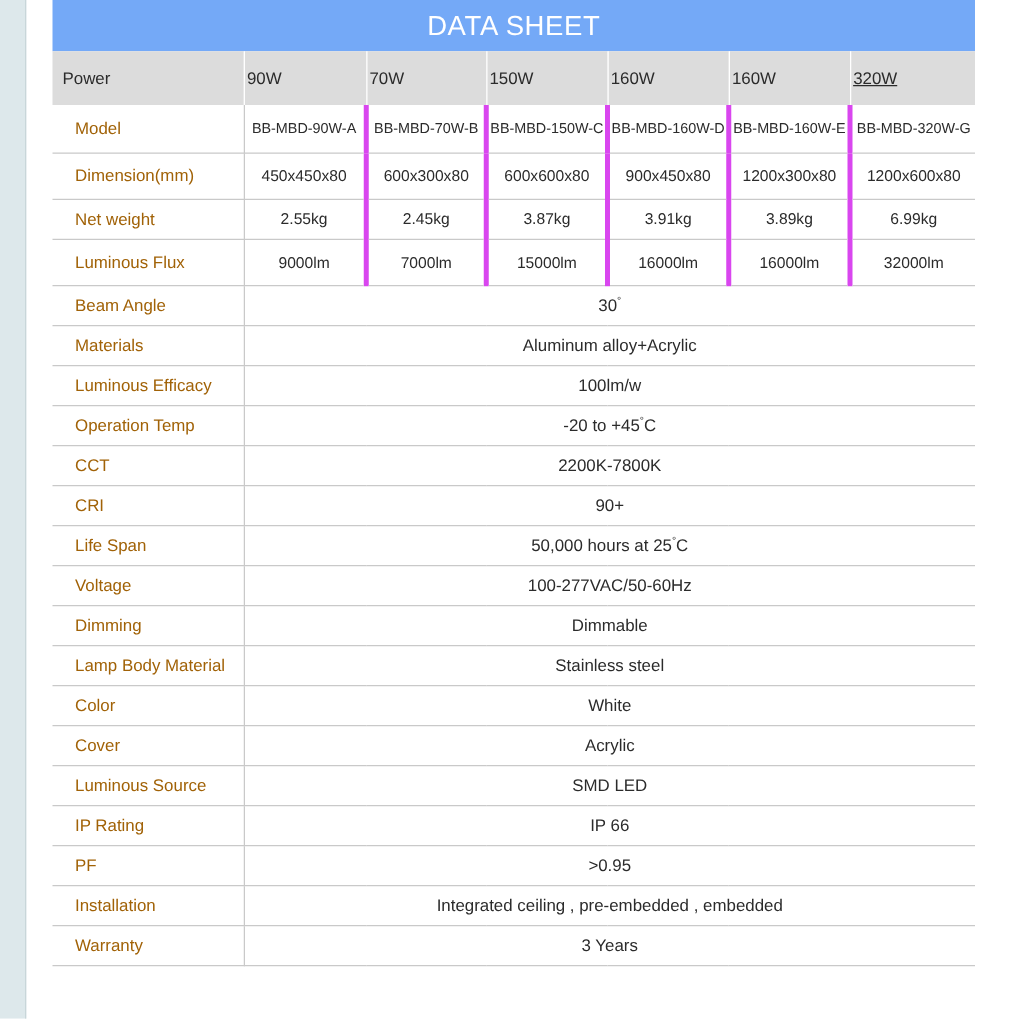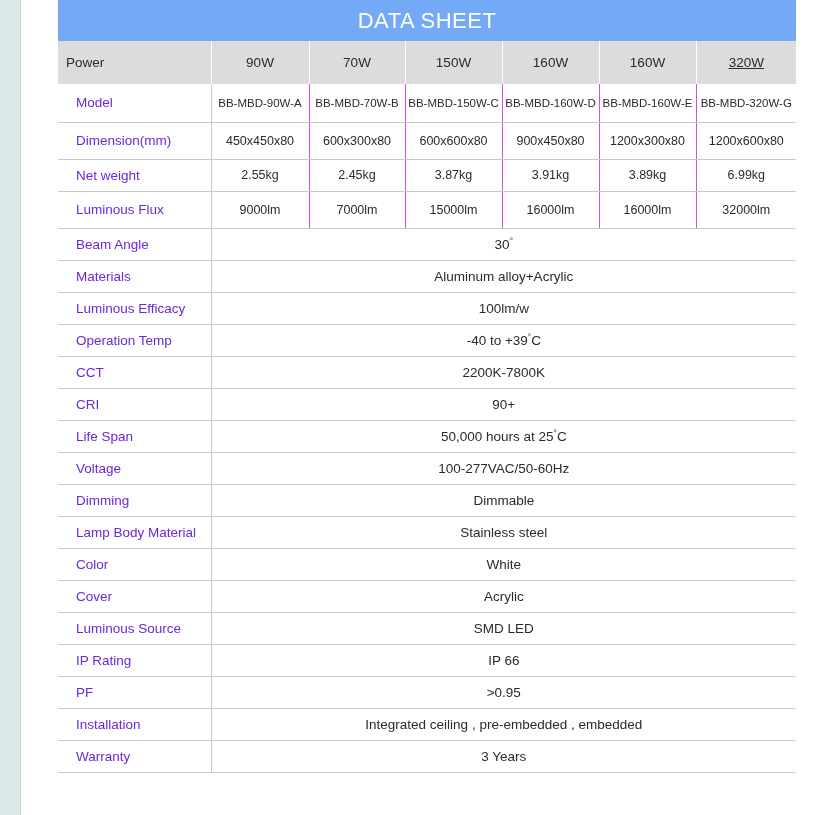--- a/index.html
+++ b/index.html
@@ -23,21 +23,21 @@
   #left-strip {
     position: absolute;
     left: 0; top: 0;
     width: 21px; height: 815px;
     background: #dde8eb;
     border-right: 1px solid #c8d6d9;
   }
 
   #sheet {
     position: absolute;
-    left: 58px; top: 0;
+    left: 42px; top: 0;
     width: 738px;
   }
 
   table.datasheet {
     width: 738px;
     border-collapse: collapse;
     table-layout: fixed;
   }
 
   
@@ -52,47 +52,47 @@
     padding: 0;
     border: none;
   }
 
   
   tr.power-row td {
     background: #dcdcdc;
     height: 43px;
     font-size: 13.5px;
     color: #2b2b2b;
-    text-align: center;
+    text-align: left;
     border-right: 1px solid #ffffff;
     padding: 0 2px;
   }
   tr.power-row td:last-child { border-right: none; text-decoration: underline; }
   tr.power-row td.rowlabel {
     text-align: left;
     padding-left: 8px;
     font-size: 13.5px;
   }
 
   
   td.rowlabel {
     width: 153px;
     text-align: left;
     padding-left: 18px;
     font-size: 13.5px;
-    color: #6d28d9;
+    color: #a16207;
     border-right: 1px solid #c9c9c9;
     white-space: nowrap;
   }
 
   td.val {
     text-align: center;
     font-size: 12.5px;
     color: #2b2b2b;
-    border-right: 1px solid #d946ef;
+    border-right: 4px solid #d946ef;
     padding: 0 1px;
     white-space: nowrap;
     overflow: visible;
   }
   td.val:last-child { border-right: none; }
 
   tr.spec-row td {
     border-bottom: 1px solid #c9c9c9;
     height: 32px;
   }
@@ -198,21 +198,21 @@
           <tr class="spec-row">
             <td class="rowlabel">Materials</td>
             <td class="merged" colspan="6">Aluminum alloy+Acrylic</td>
           </tr>
           <tr class="spec-row">
             <td class="rowlabel">Luminous Efficacy</td>
             <td class="merged" colspan="6">100lm/w</td>
           </tr>
           <tr class="spec-row">
             <td class="rowlabel">Operation Temp</td>
-            <td class="merged" colspan="6"><span>-40 to +39</span><span class="deg">°</span><span>C</span></td>
+            <td class="merged" colspan="6"><span>-20 to +45</span><span class="deg">°</span><span>C</span></td>
           </tr>
           <tr class="spec-row">
             <td class="rowlabel">CCT</td>
             <td class="merged" colspan="6">2200K-7800K</td>
           </tr>
           <tr class="spec-row">
             <td class="rowlabel">CRI</td>
             <td class="merged" colspan="6">90+</td>
           </tr>
           <tr class="spec-row">

